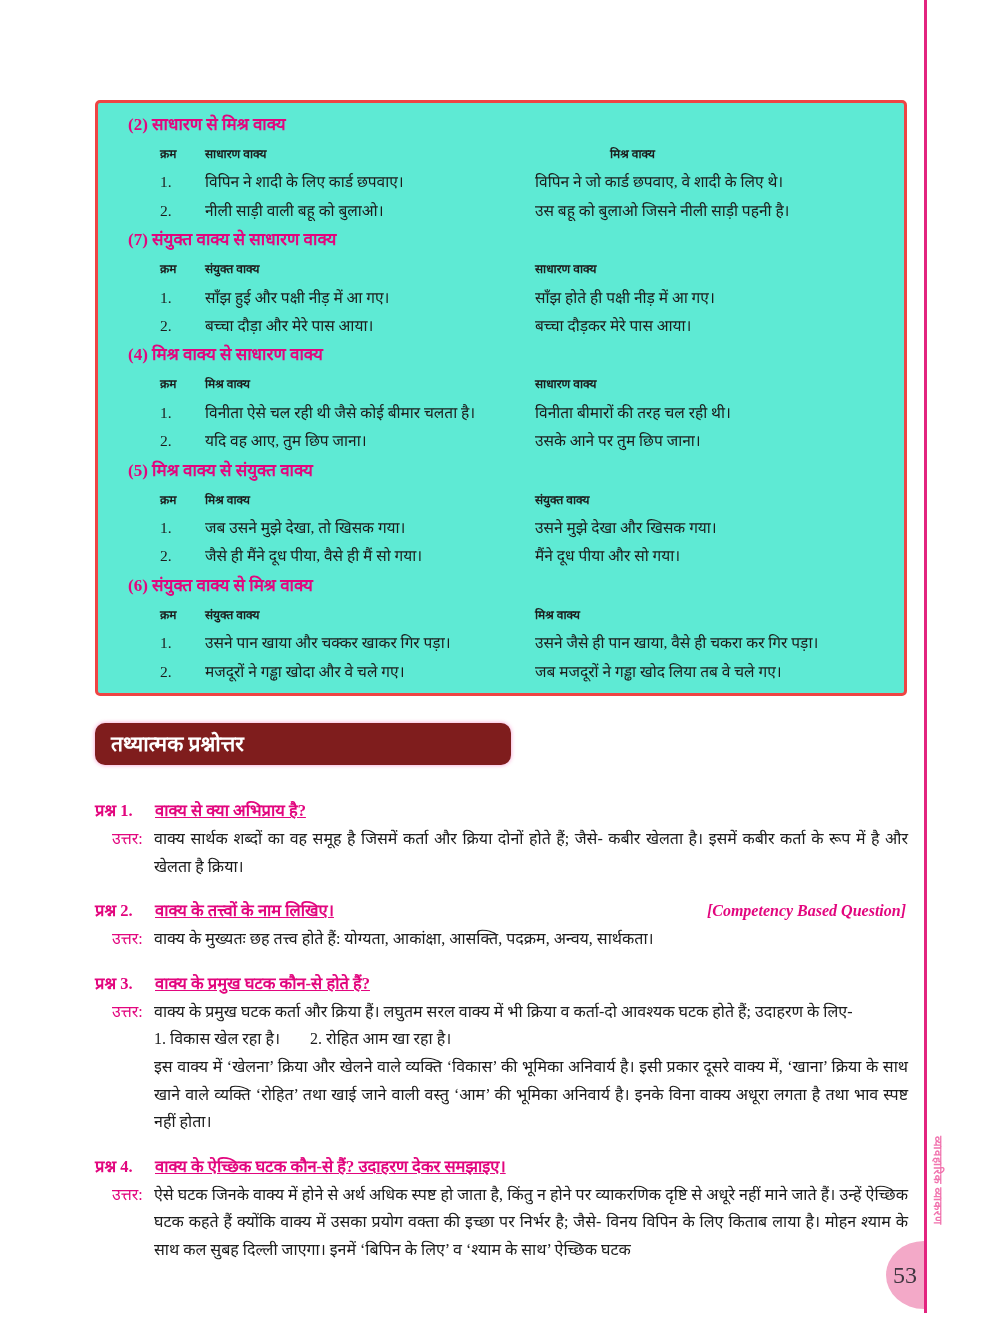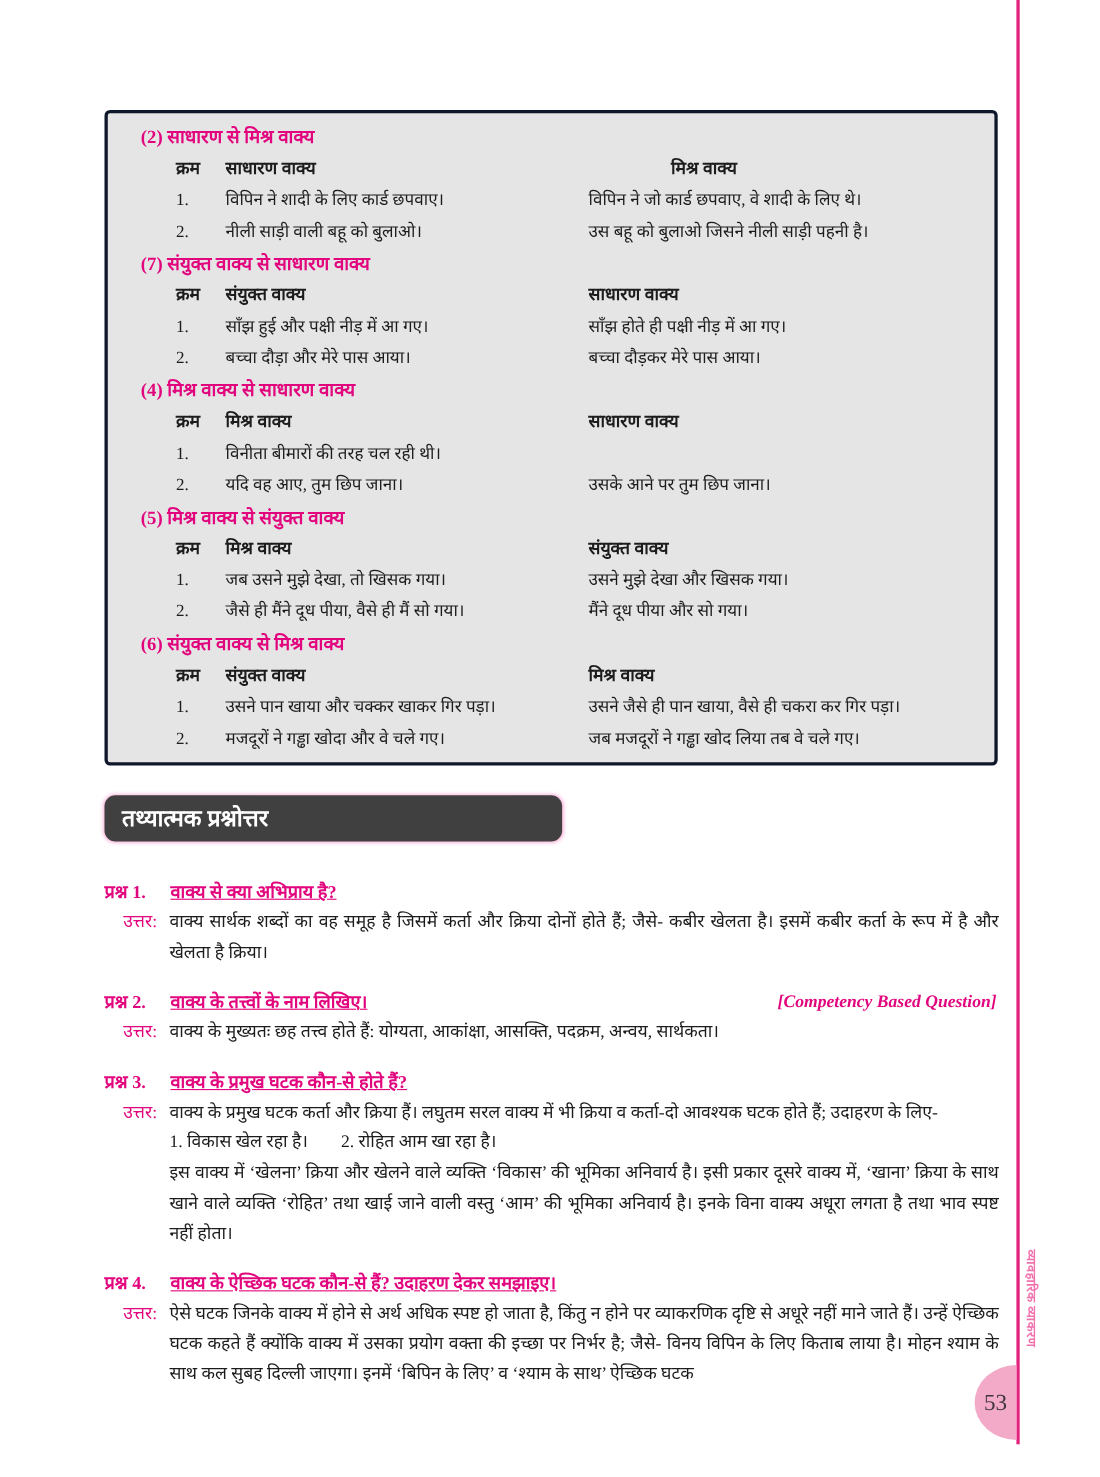--- a/index.html
+++ b/index.html
@@ -5,35 +5,35 @@
   html,body{margin:0;padding:0;background:#ffffff;}
   .page{position:relative;width:1000px;height:1343px;background:#ffffff;overflow:hidden;
         font-family:"Liberation Serif","DejaVu Serif",serif;color:#1c1c1c;}
 
   
   .side-rule{position:absolute;left:924px;top:0;width:3px;height:1313px;background:#e3247f;}
   .side-label{position:absolute;left:946px;top:1136px;transform:rotate(90deg);transform-origin:0 0;
               font-size:11.5px;letter-spacing:.5px;color:#f173ae;white-space:nowrap;font-weight:bold;}
   .page-badge{position:absolute;left:886px;top:1241px;width:38px;height:68px;background:#f3a9c8;
               border-radius:38px 0 0 38px / 34px 0 0 34px;display:flex;align-items:center;
-              justify-content:center;font-size:21px;color:#3f3640;}
+              justify-content:center;font-size:24px;color:#3f3640;}
 
   
   .conv-box{position:absolute;left:95px;top:100px;width:812px;height:596px;box-sizing:border-box;
-            border:3px solid #0f172a;border-radius:5px;background:#e5e5e5;padding:7px 8px 0 30px;}
+            border:3px solid #ef4444;border-radius:5px;background:#5eead4;padding:7px 8px 0 30px;}
   .sec-title{color:#e2067e;font-weight:bold;font-size:17px;line-height:30px;white-space:nowrap;}
   .trow{display:flex;line-height:28.4px;font-size:15.5px;white-space:nowrap;}
   .trow .c-num{width:45px;margin-left:32px;flex:none;}
   .trow .c-left{width:330px;flex:none;}
   .trow .c-right{flex:1;min-width:0;}
-  .thead{font-weight:bold;font-size:16px;}
+  .thead{font-weight:bold;font-size:12px;}
   .sec:first-of-type .thead .c-right{padding-left:75px;box-sizing:border-box;}
 
   
-  .qa-banner{position:absolute;left:95px;top:723px;width:416px;height:42px;background:#404040;
+  .qa-banner{position:absolute;left:95px;top:723px;width:416px;height:42px;background:#7f1d1d;
              border-radius:10px;color:#ffffff;font-weight:bold;font-size:21px;line-height:42px;
              padding-left:16px;box-sizing:border-box;box-shadow:0 0 4px rgba(233,17,139,.45);}
   .qa-list{position:absolute;left:95px;top:780px;width:813px;}
   .q-row{display:flex;font-weight:bold;color:#e2067e;font-size:16.5px;line-height:29px;margin-top:6px;}
   .q-row:first-child{margin-top:16px;}
   .q-label{width:60px;flex:none;}
   .q-text{flex:1;text-decoration:underline;}
   .q-tag{flex:none;font-style:italic;font-size:16px;padding-right:2px;}
   .a-row{display:flex;font-size:16px;line-height:27.6px;}
   .a-label{width:42px;margin-left:17px;flex:none;font-weight:normal;color:#e2067e;}
@@ -93,20 +93,21 @@
 
     <div class="sec">
       <div class="sec-title">(4) मिश्र वाक्य से साधारण वाक्य</div>
       <div class="trow thead">
         <div class="c-num">क्रम</div>
         <div class="c-left">मिश्र वाक्य</div>
         <div class="c-right">साधारण वाक्य</div>
       </div>
       <div class="trow">
         <div class="c-num">1.</div>
+        <div class="c-left">विनीता ऐसे चल रही थी जैसे कोई बीमार चलता है।</div>
         <div class="c-right">विनीता बीमारों की तरह चल रही थी।</div>
       </div>
       <div class="trow">
         <div class="c-num">2.</div>
         <div class="c-left">यदि वह आए, तुम छिप जाना।</div>
         <div class="c-right">उसके आने पर तुम छिप जाना।</div>
       </div>
     </div>
 
     <div class="sec">

